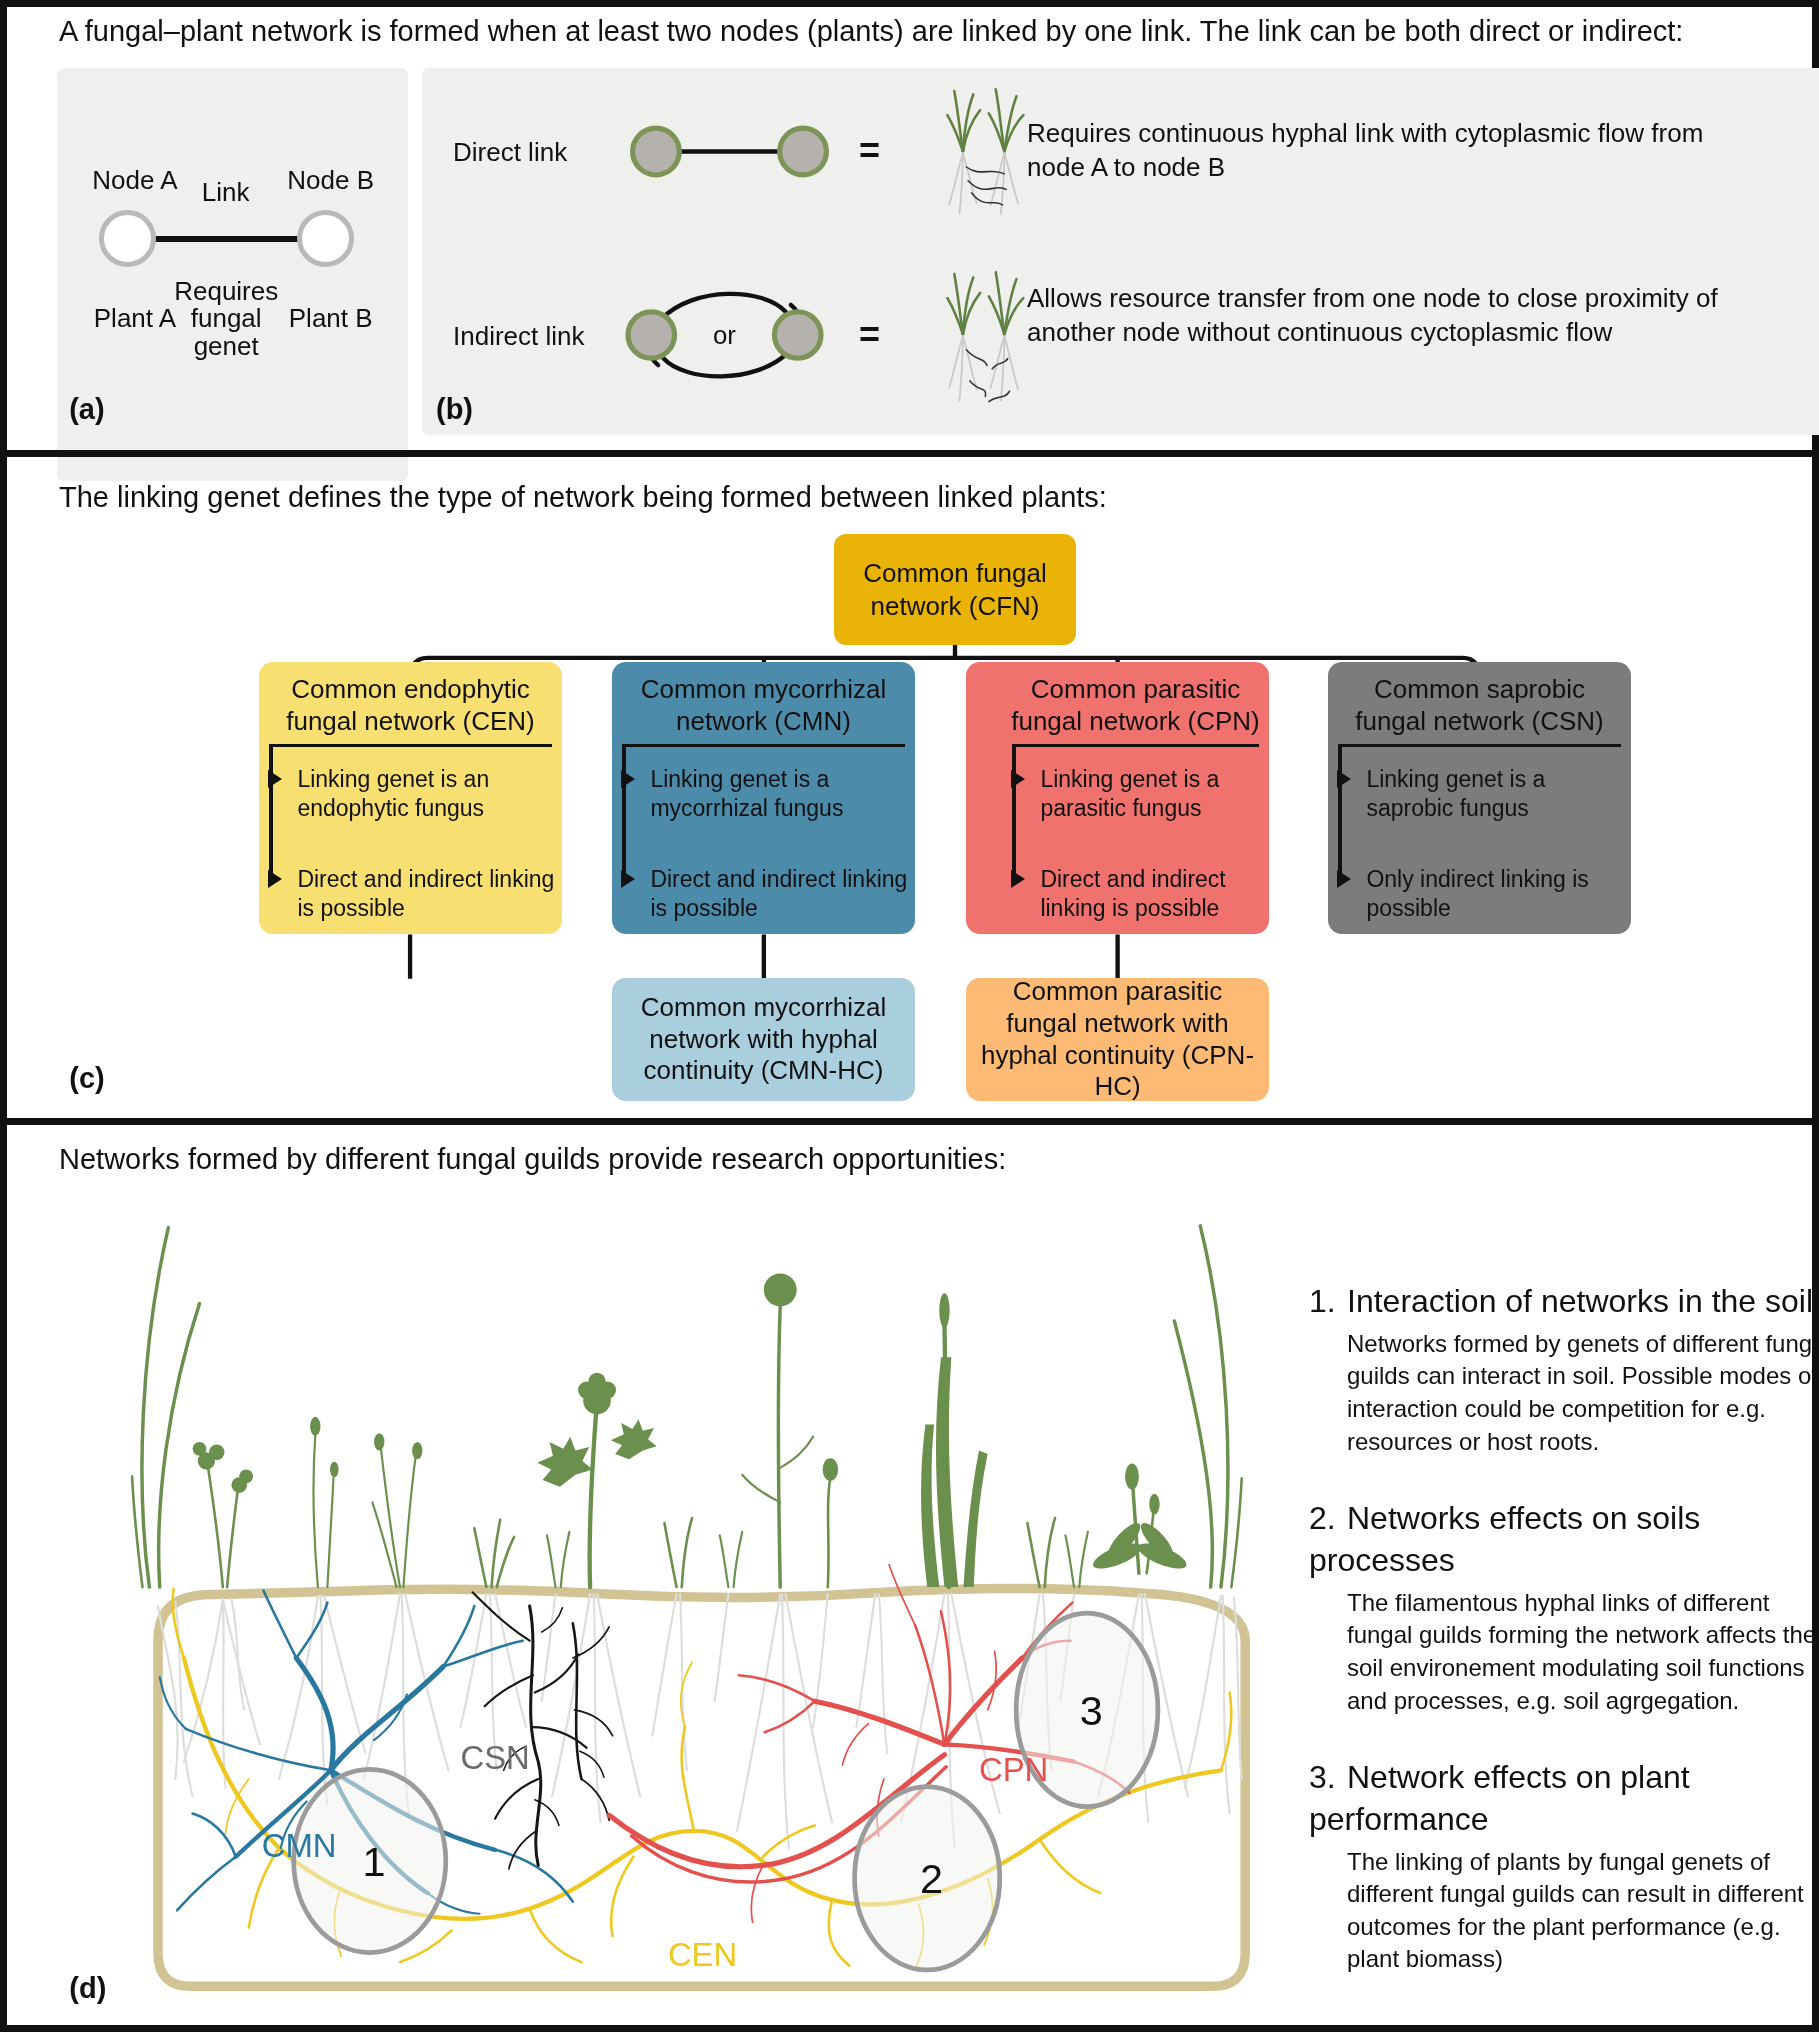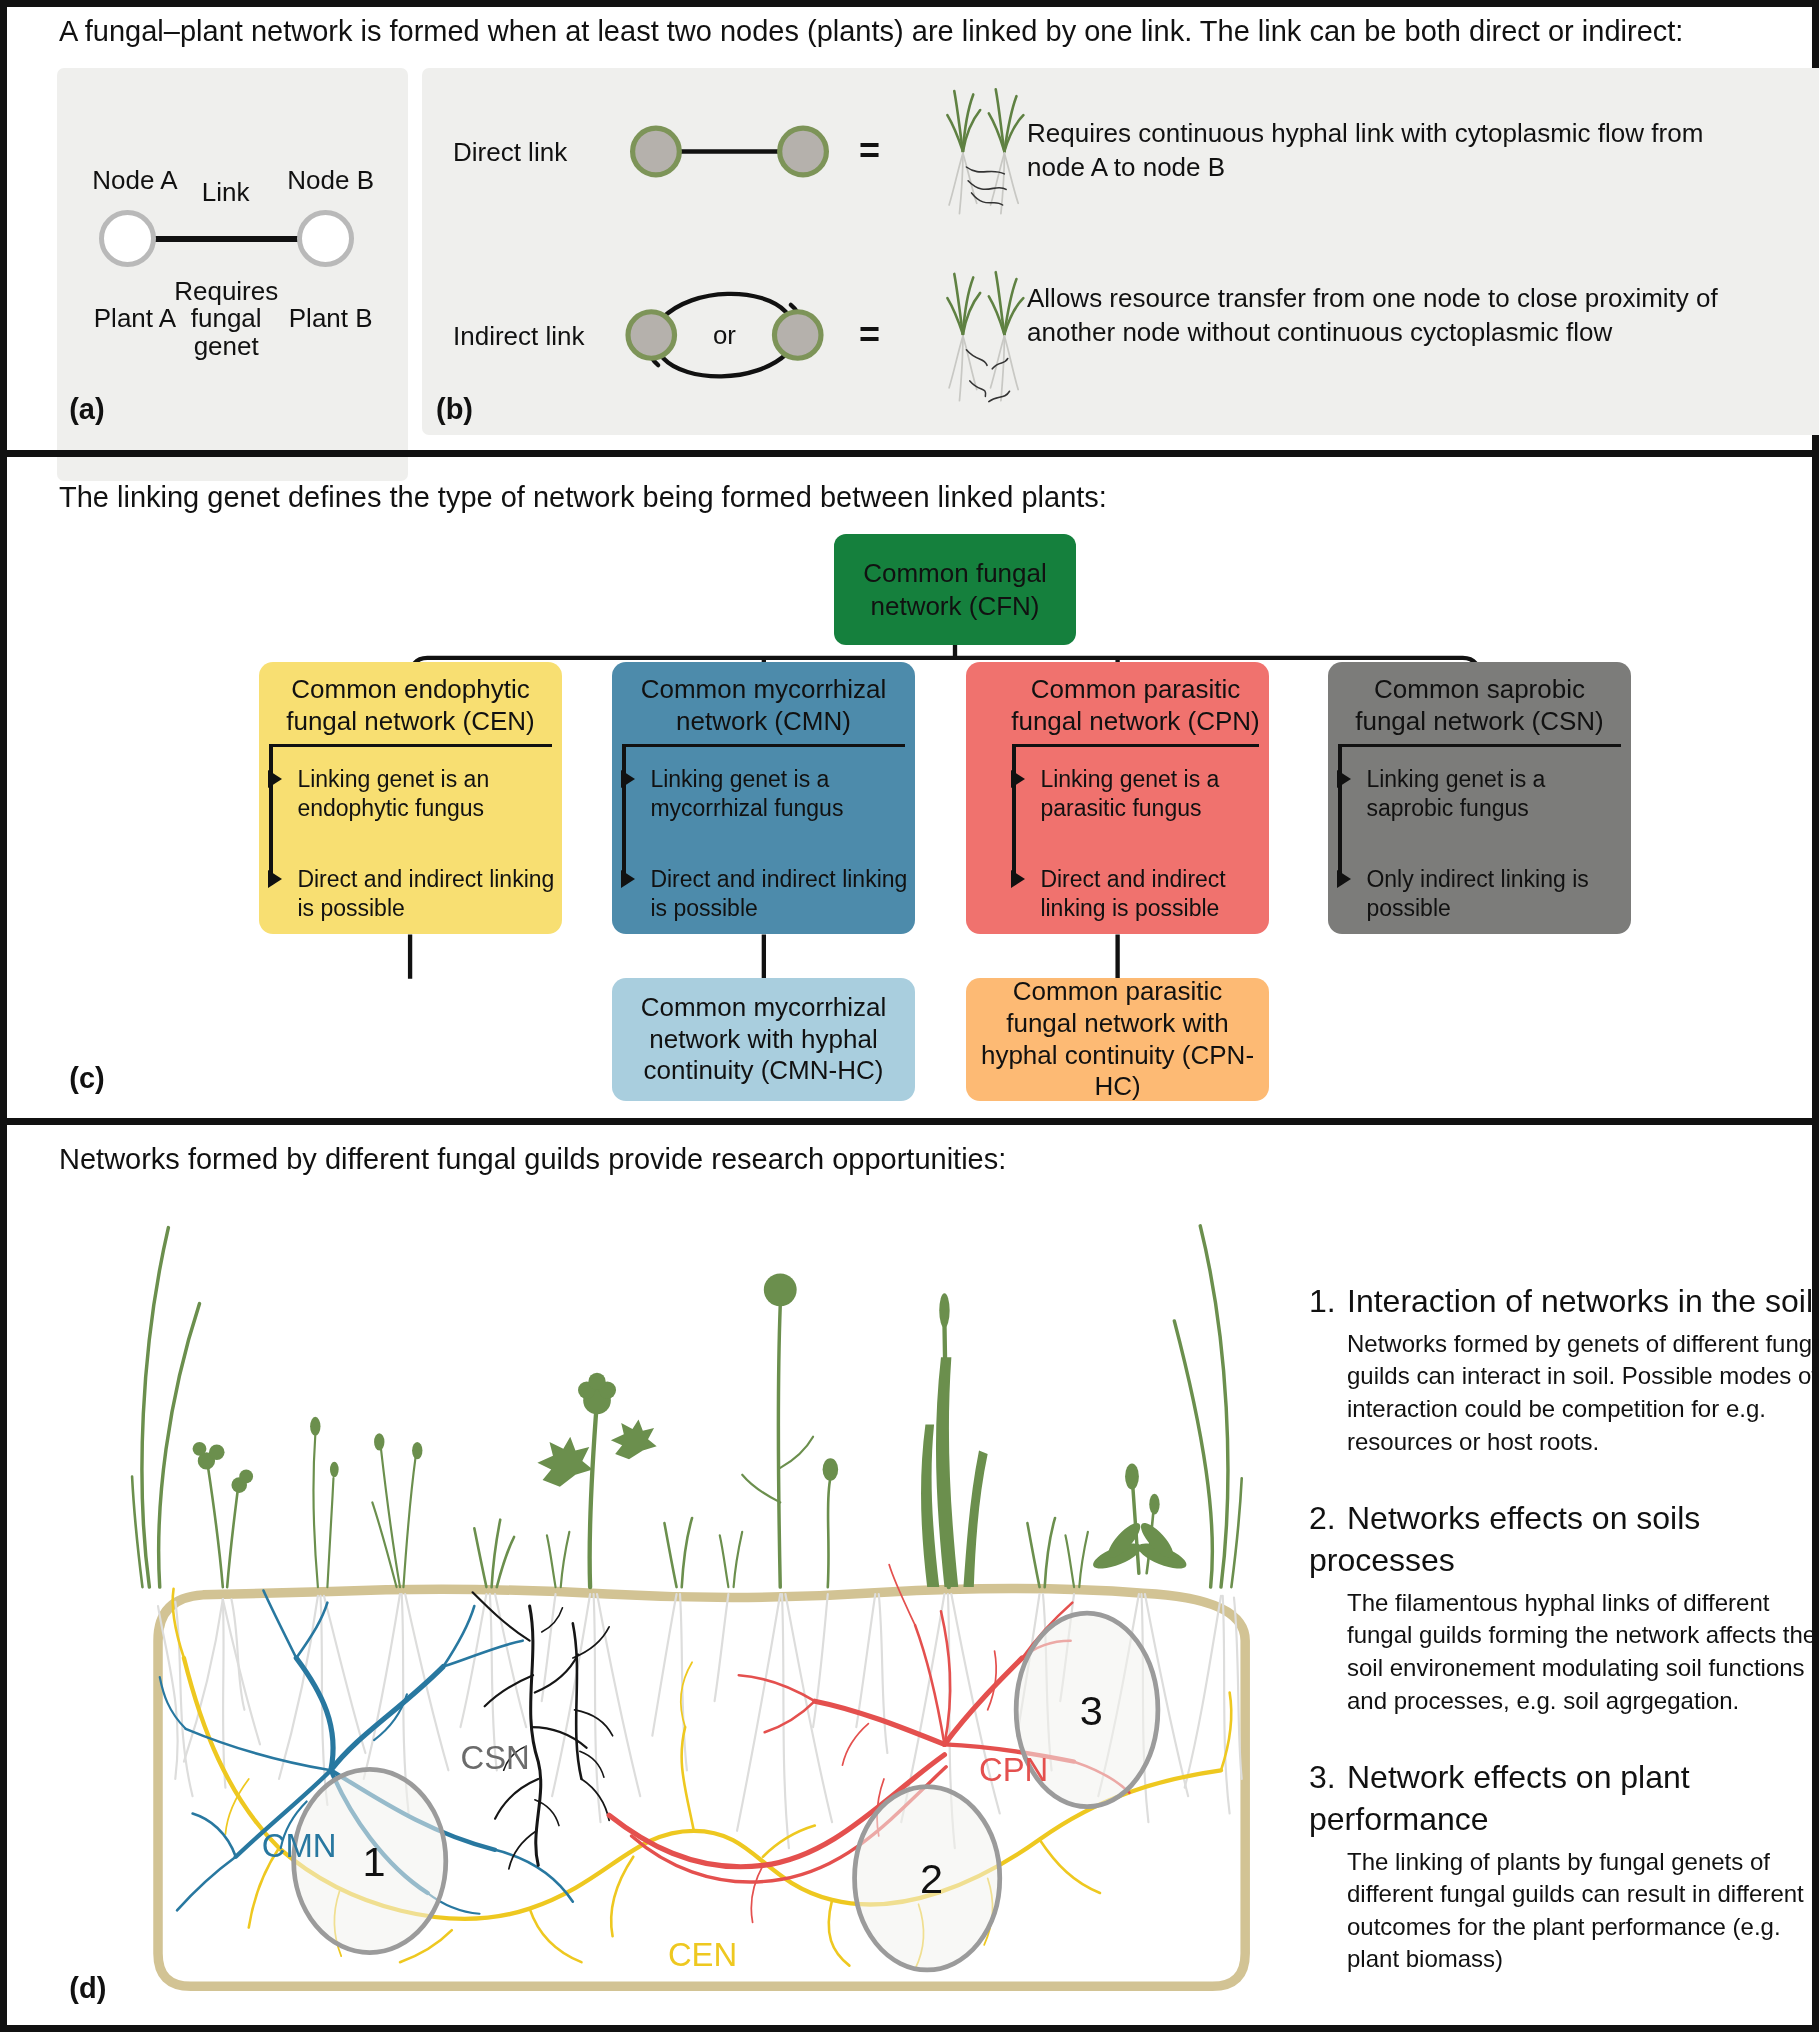--- a/index.html
+++ b/index.html
@@ -18,21 +18,21 @@
   .panel-a{left:5.2px;top:61px;width:351px;height:413px;}
   .panel-b{left:370px;top:61px;width:1432px;height:367px;}
   .lab30{font-size:26px;text-align:center;}
   .corner-label{font-size:29px;font-weight:bold;}
   .node-a,.node-b{position:absolute;width:47px;height:47px;border-radius:50%;
     background:#fff;border:5.2px solid #b9b9b9;}
   .link-line{position:absolute;height:6px;background:#111;}
   .eq{font-size:36px;font-weight:bold;}
   .desc{font-size:26px;line-height:1.32;}
   
-  .cfn-box{left:782px;top:77px;width:242px;height:111px;background:#15803d;border-radius:12px;
+  .cfn-box{left:782px;top:77px;width:242px;height:111px;background:#eab308;border-radius:12px;
     display:flex;align-items:center;justify-content:center;text-align:center;
     font-size:26px;line-height:1.25;padding:0 22.5px;box-sizing:border-box;}
   .cbox{position:absolute;top:205px;width:303px;height:272px;border-radius:14px;box-sizing:border-box;}
   .cbox-cen{left:207px;background:#f8df72;}
   .cbox-cmn{left:560px;background:#4d8bab;}
   .cbox-cpn{left:914px;background:#f0726e;padding-left:36px;}
   .cbox-csn{left:1276px;background:#7c7c7a;}
   .cbox-title{font-size:26px;line-height:1.22;text-align:center;padding:12px 8.6px 0;}
   .cbox-rule{margin:7px 10.4px 0 10.4px;border-top:3.5px solid #111;}
   .cbox-body{position:relative;margin:0 7px 0 10.4px;}

